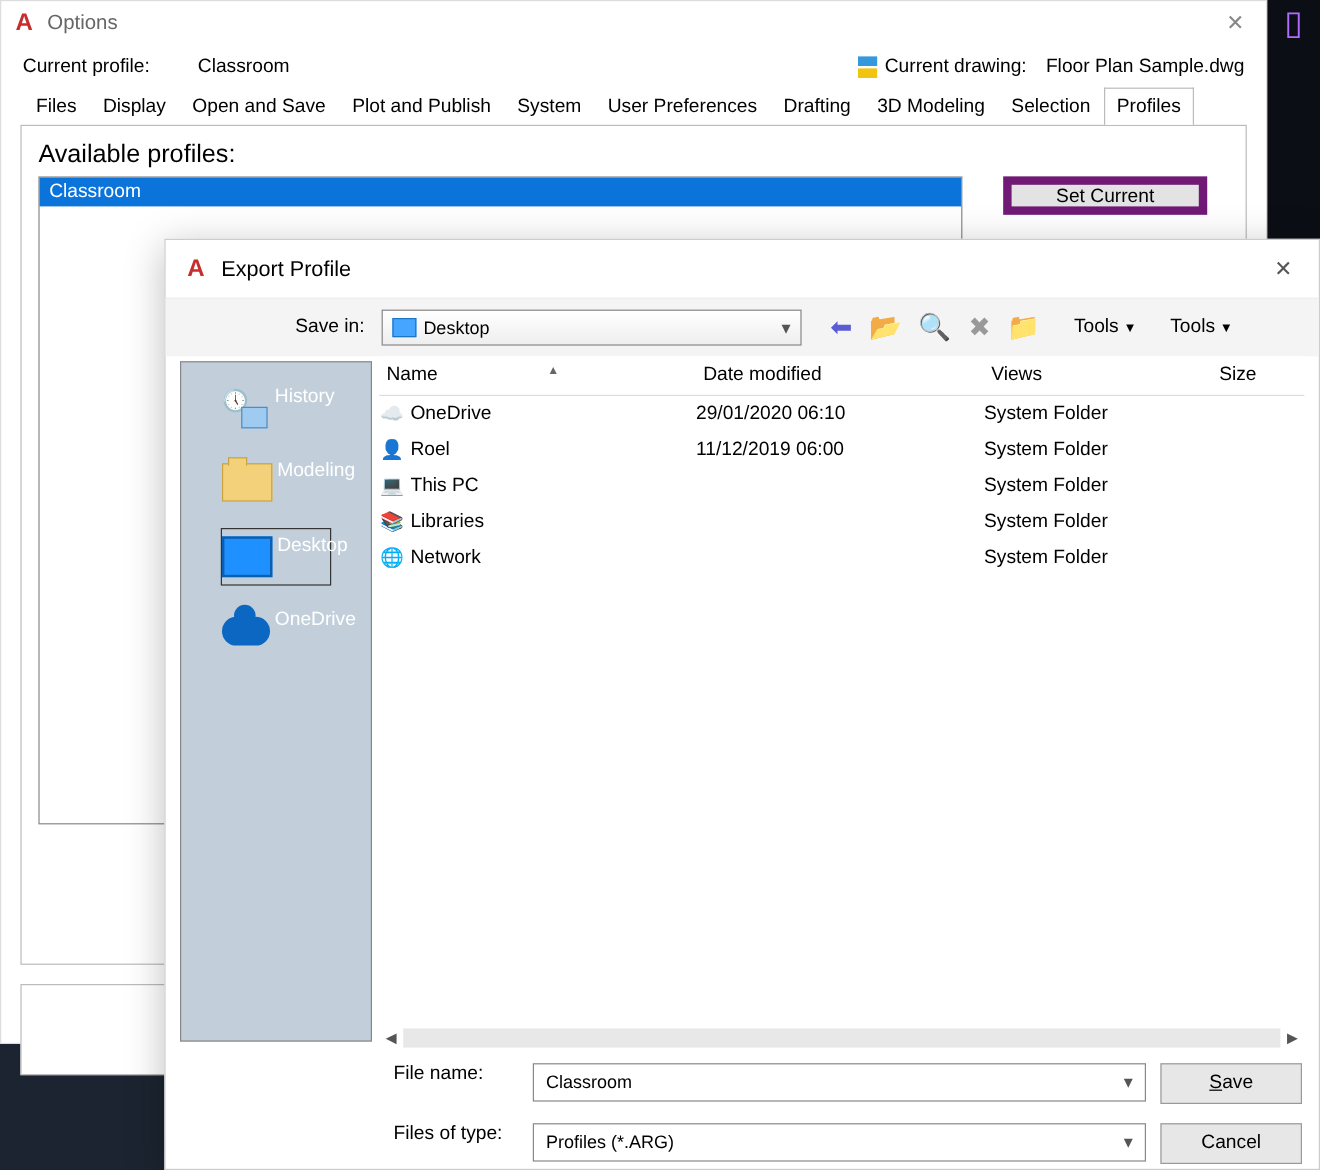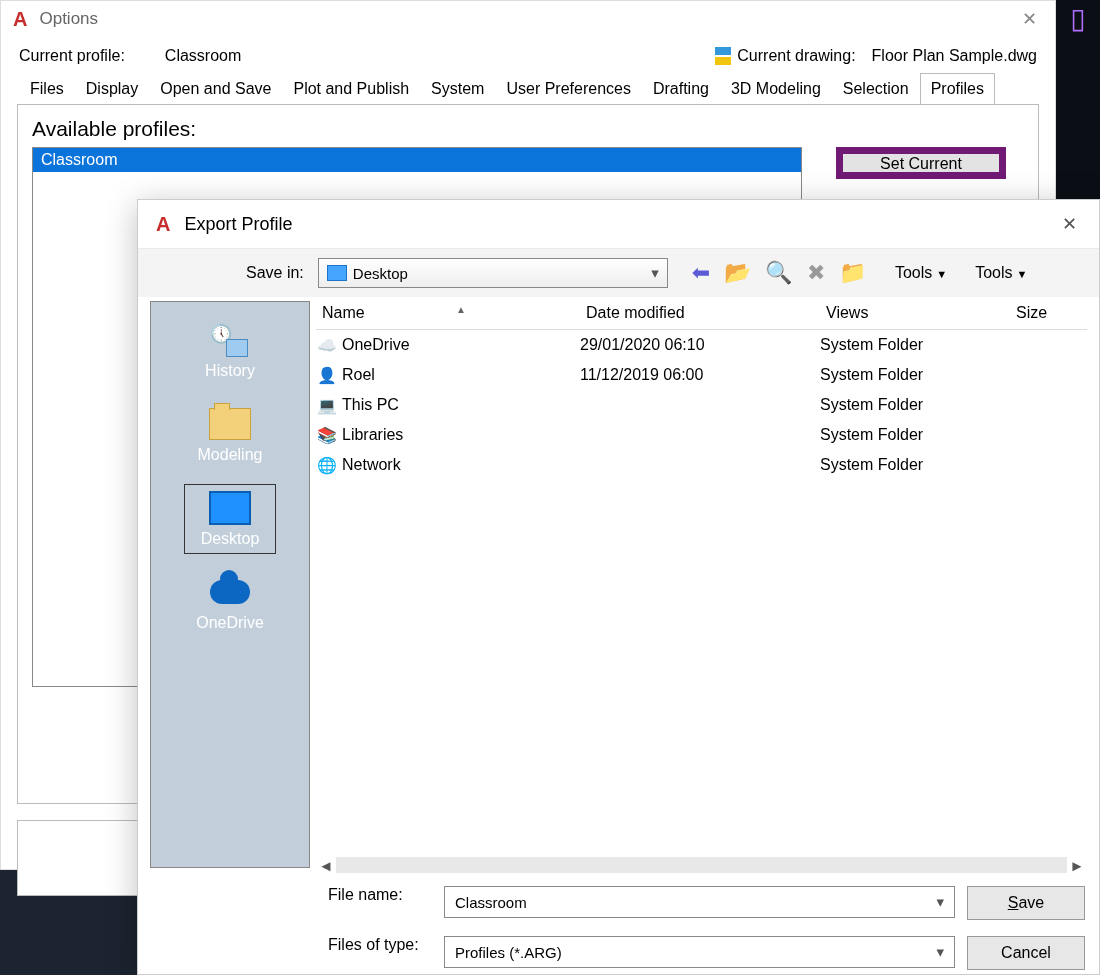--- a/index.html
+++ b/index.html
@@ -32,21 +32,21 @@
 .save-in-label{font-size:16px;margin-left:90px}
 .save-in-combo{display:flex;align-items:center;width:350px;height:30px;border:1px solid #888;background:linear-gradient(#fff,#eee);padding:0 8px;box-sizing:border-box;gap:6px}
 .folder-mini{width:18px;height:14px;background:#45a5ff;border:1px solid #1b74c8}
 .combo-arrow{margin-left:auto;color:#555}
 .tool-icons{display:flex;gap:14px;margin-left:10px}
 .tool-icons span{font-size:22px}
 .menu-link{font-size:16px;margin-left:14px}
 .tri{font-size:11px;margin-left:4px}
 .export-body{display:flex;flex:1;min-height:0}
 .places-bar{width:160px;background:#c2cfdb;border:1px solid #888;margin:4px 0 8px 12px;display:flex;flex-direction:column;align-items:center;padding:14px 0;gap:14px;box-sizing:border-box;color:#fff;font-size:16px}
-.place{display:flex;flex-direction:column;align-items:center;gap:4px;width:90px;padding:6px 0}
+.place{display:flex;flex-direction:row;gap:4px;width:90px;padding:6px 0}
 .place.selected{border:1px solid #333;background:#c2cfdb;padding:5px 0}
 .place .ico{width:42px;height:36px;display:flex;align-items:center;justify-content:center;font-size:30px}
 .folder-big{width:40px;height:30px;background:#f3d17a;border:1px solid #caa23e;position:relative}
 .folder-big::before{content:"";position:absolute;top:-6px;left:4px;width:14px;height:6px;background:#f3d17a;border:1px solid #caa23e;border-bottom:none}
 .desktop-ico{width:40px;height:30px;background:#1e90ff;border:2px solid #0a5fb0}
 .cloud-ico{width:40px;height:24px;background:#0b67c2;border-radius:14px;position:relative}
 .cloud-ico::before{content:"";position:absolute;top:-10px;left:10px;width:18px;height:18px;background:#0b67c2;border-radius:50%}
 .history-ico{position:relative;width:40px;height:34px}
 .history-ico::before{content:"🕔";position:absolute;left:0;top:0;font-size:18px}
 .history-ico::after{content:"";position:absolute;right:2px;bottom:0;width:20px;height:16px;background:#9ecbef;border:1px solid #4c8cc4}

